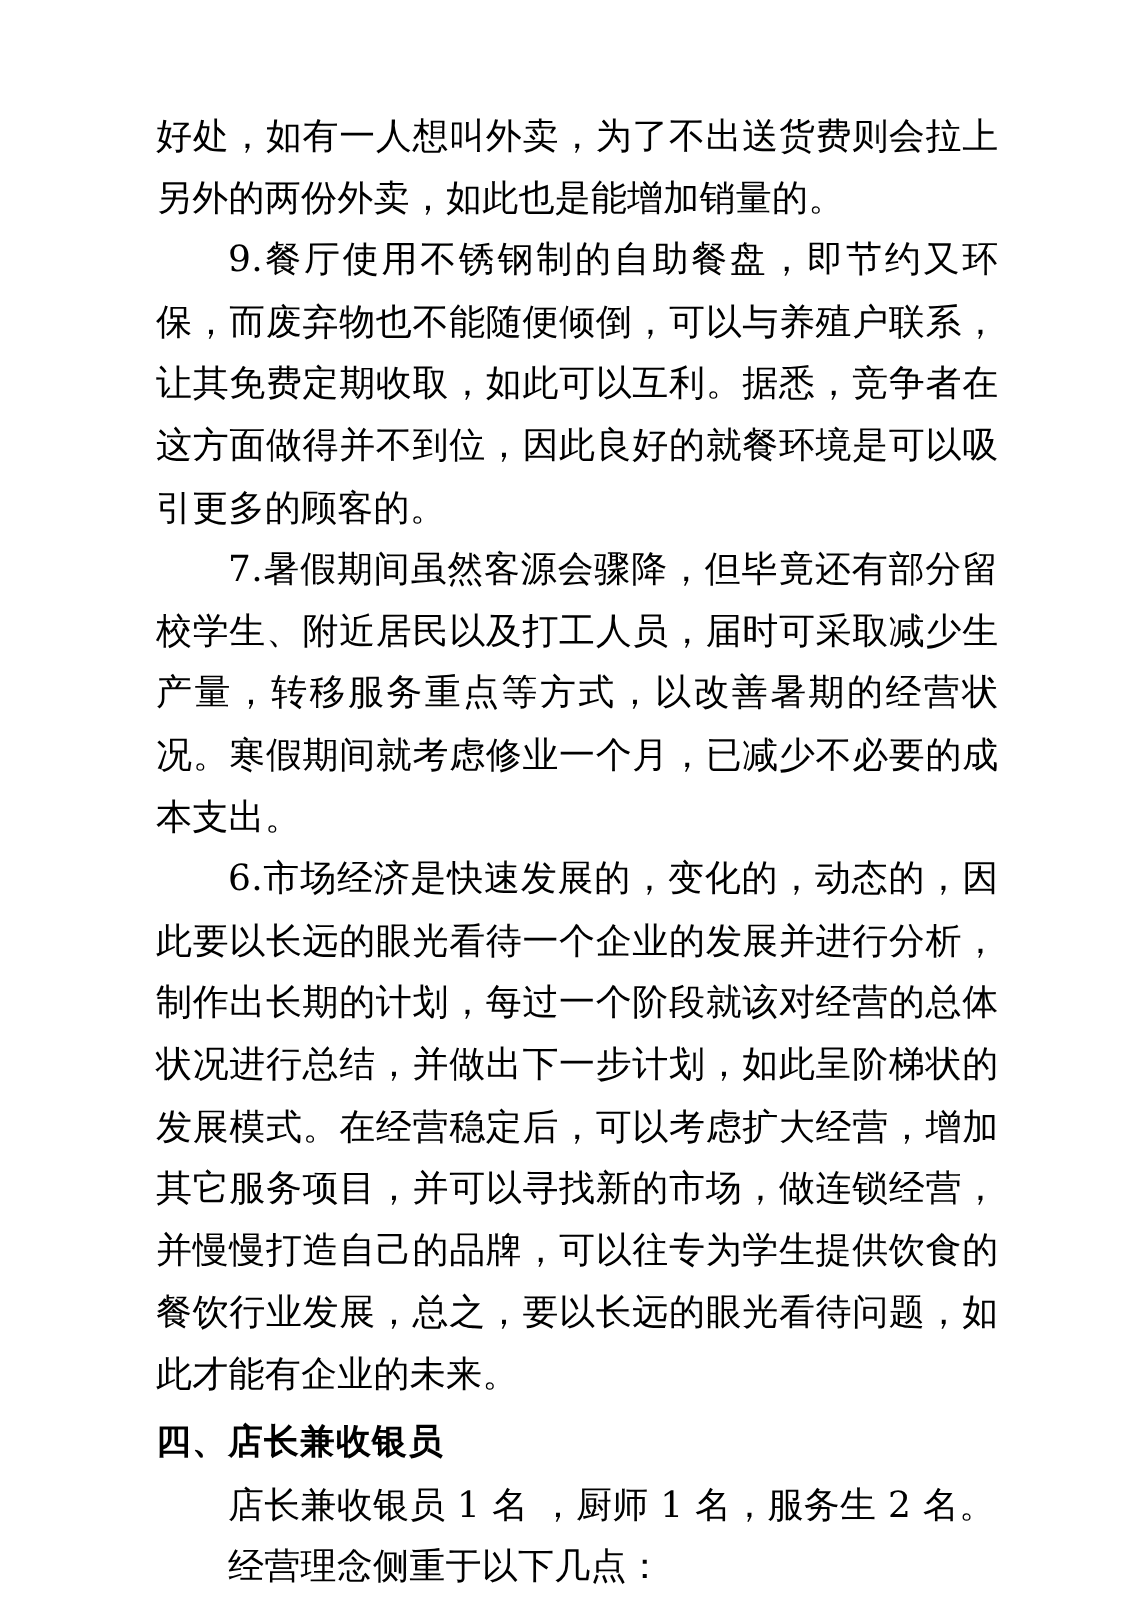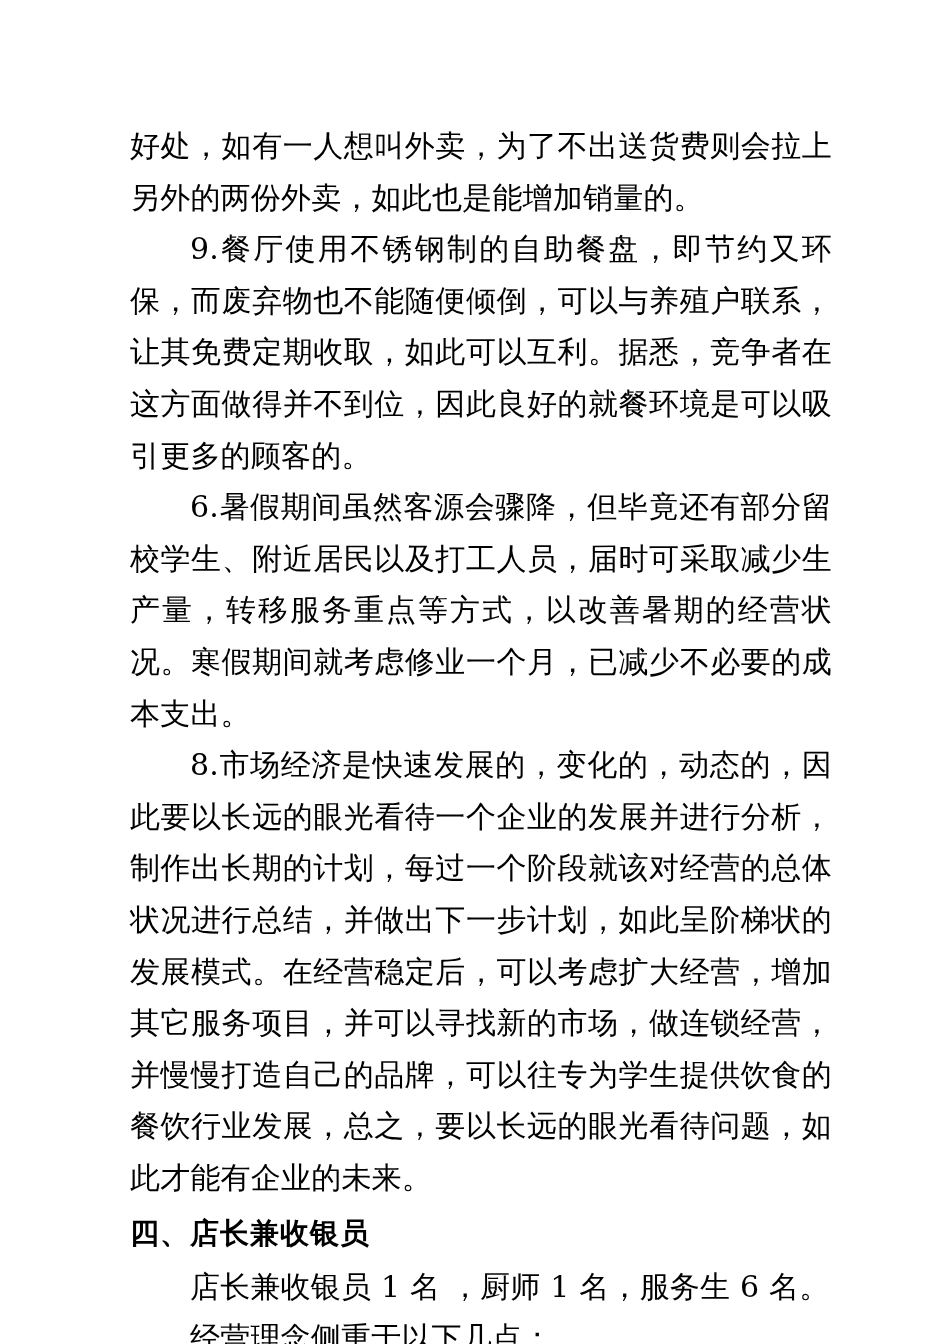--- a/index.html
+++ b/index.html
@@ -11,21 +11,21 @@
     width: 950px;
     height: 1344px;
     font-family: "DejaVu Serif", "Liberation Serif", serif;
     color: #000000;
     overflow: hidden;
   }
   .page {
     width: 950px;
     height: 1344px;
     box-sizing: border-box;
-    padding: 120px 118px 60px 130px;
+    padding: 88px 118px 60px 130px;
     position: relative;
   }
   .doc-body {
     font-size: 30px;
     line-height: 1.72;
     text-align: justify;
     text-justify: inter-ideograph;
     letter-spacing: 0.2px;
   }
   p.para {
@@ -51,26 +51,26 @@
 </head>
 <body>
 
 <div class="page">
   <div class="doc-body">
 
     <p class="para noindent">好处，如有一人想叫外卖，为了不出送货费则会拉上另外的两份外卖，如此也是能增加销量的。</p>
 
     <p class="para">9.餐厅使用不锈钢制的自助餐盘，即节约又环保，而废弃物也不能随便倾倒，可以与养殖户联系，让其免费定期收取，如此可以互利。据悉，竞争者在这方面做得并不到位，因此良好的就餐环境是可以吸引更多的顾客的。</p>
 
-    <p class="para">6.暑假期间虽然客源会骤降，但毕竟还有部分留校学生、附近居民以及打工人员，届时可采取减少生产量，转移服务重点等方式，以改善暑期的经营状况。寒假期间就考虑修业一个月，已减少不必要的成本支出。</p>
+    <p class="para">7.暑假期间虽然客源会骤降，但毕竟还有部分留校学生、附近居民以及打工人员，届时可采取减少生产量，转移服务重点等方式，以改善暑期的经营状况。寒假期间就考虑修业一个月，已减少不必要的成本支出。</p>
 
-    <p class="para">8.市场经济是快速发展的，变化的，动态的，因此要以长远的眼光看待一个企业的发展并进行分析，制作出长期的计划，每过一个阶段就该对经营的总体状况进行总结，并做出下一步计划，如此呈阶梯状的发展模式。在经营稳定后，可以考虑扩大经营，增加其它服务项目，并可以寻找新的市场，做连锁经营，并慢慢打造自己的品牌，可以往专为学生提供饮食的餐饮行业发展，总之，要以长远的眼光看待问题，如此才能有企业的未来。</p>
+    <p class="para">6.市场经济是快速发展的，变化的，动态的，因此要以长远的眼光看待一个企业的发展并进行分析，制作出长期的计划，每过一个阶段就该对经营的总体状况进行总结，并做出下一步计划，如此呈阶梯状的发展模式。在经营稳定后，可以考虑扩大经营，增加其它服务项目，并可以寻找新的市场，做连锁经营，并慢慢打造自己的品牌，可以往专为学生提供饮食的餐饮行业发展，总之，要以长远的眼光看待问题，如此才能有企业的未来。</p>
 
     <h2 class="heading">四、店长兼收银员</h2>
 
     <div class="tail-lines">
-      <p class="para">店长兼收银员 1 名  ，厨师 1 名，服务生 6 名。</p>
+      <p class="para">店长兼收银员 1 名  ，厨师 1 名，服务生 2 名。</p>
       <p class="para">经营理念侧重于以下几点：</p>
 
     </div>
 
   </div>
 </div>
 
 </body></html>

